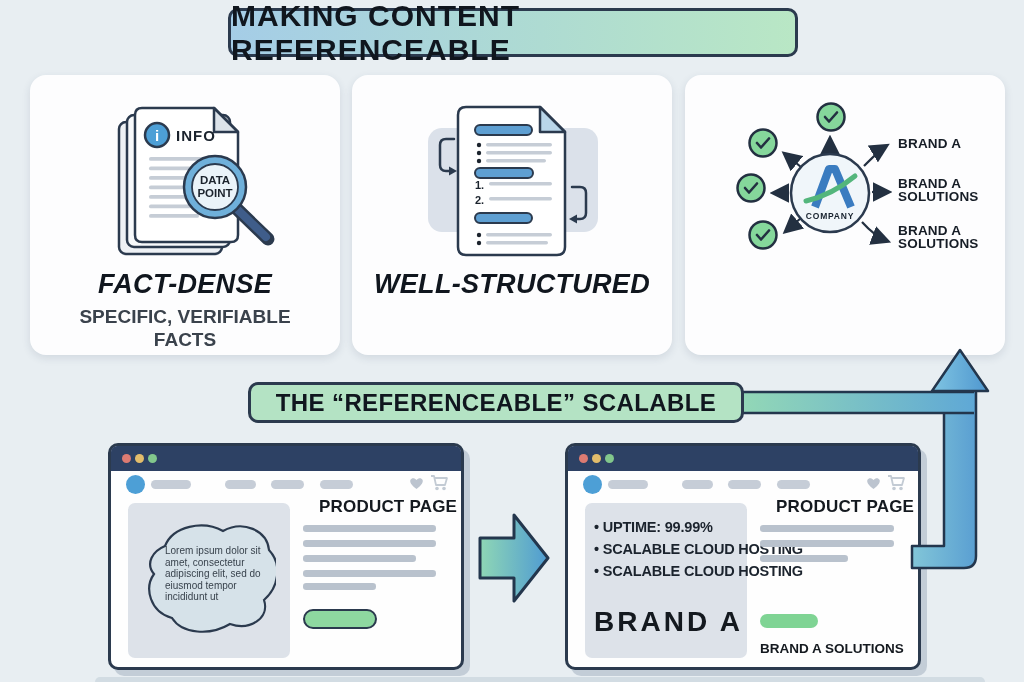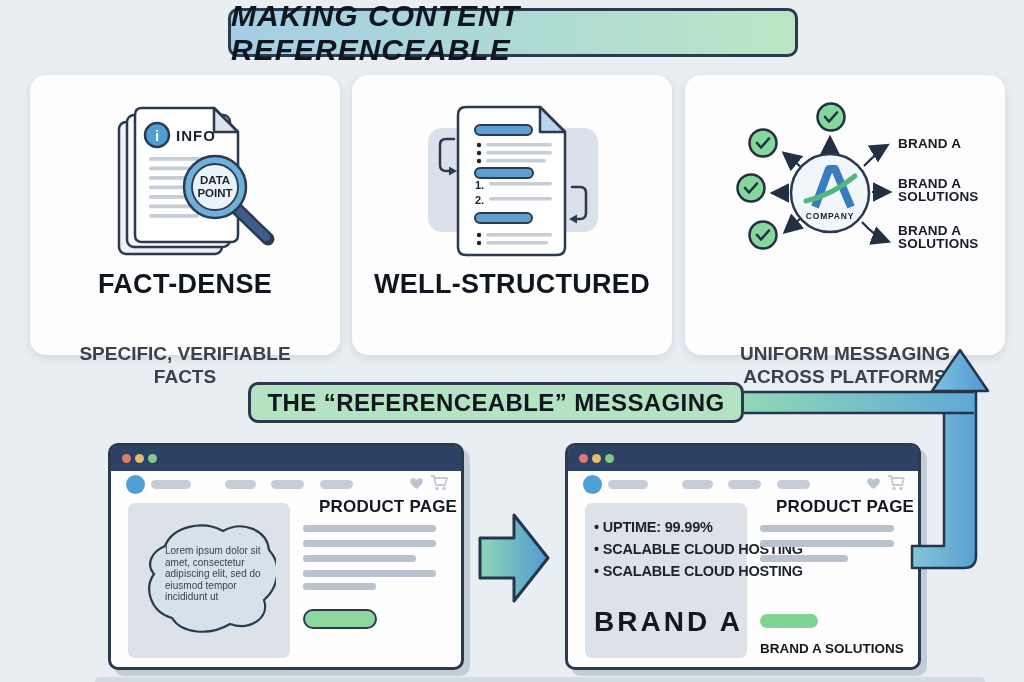--- a/index.html
+++ b/index.html
@@ -5,41 +5,41 @@
   * { margin:0; padding:0; box-sizing:border-box; }
   body { background:#e8eef2; font-family:"Liberation Sans", sans-serif; }
   .canvas { position:relative; width:1024px; height:682px; background:#e8eef2; overflow:hidden; }
 
   
   .title-banner{
     position:absolute; left:228px; top:8px; width:570px; height:49px; z-index:6;
     border:3px solid #2b3a4e; border-radius:10px;
     background:linear-gradient(90deg,#a5cde7 0%,#aedbd2 55%,#b9e7c5 100%);
     display:flex; align-items:center; justify-content:center;
-    font-size:30px; font-weight:800; letter-spacing:1px; color:#10161e;font-style:italic;
+    font-size:30px; font-weight:800; letter-spacing:1px; color:#10161e;
   }
   .framework-banner{
     position:absolute; left:248px; top:382px; width:496px; height:41px; z-index:6;
     border:3px solid #2b3a4e; border-radius:10px; background:#b4e3c4;
     display:flex; align-items:center; justify-content:center;
     font-size:24px; font-weight:800; letter-spacing:0.4px; color:#10161e;
   }
 
   
   .card{ position:absolute; top:75px; height:280px; background:#fdfdfe; border-radius:16px;
          box-shadow:0 3px 8px rgba(40,60,90,0.12); z-index:2; }
   .card1{ left:30px;  width:310px; }
   .card2{ left:352px; width:320px; }
   .card3{ left:685px; width:320px; }
   .card-icon{ position:absolute; left:0; top:0; }
   .card-title{ position:absolute; top:194px; width:100%; text-align:center;
-               font-size:27px; font-weight:800; letter-spacing:0.3px; color:#10161e; }
+               font-size:27px; font-weight:800; letter-spacing:0.3px; color:#10161e;font-style:italic; }
   .card-subtitle{ position:absolute; top:230px; left:50%; transform:translateX(-50%);
                   width:272px; text-align:center; font-size:19px; font-weight:600;
-                  color:#3a424c; line-height:23px;margin-top:37px; }
+                  color:#3a424c; line-height:23px; }
   .brand-target{ position:absolute; left:213px; font-size:13.5px; font-weight:800;
                  line-height:13px; color:#161d26; letter-spacing:0.2px; white-space:nowrap; }
   .brand-target span{ display:block; }
 
   
   .window{ position:absolute; top:443px; width:356px; height:227px; background:#fefefe;
            border:3px solid #2b3a4e; border-radius:10px; z-index:2;
            box-shadow:6px 6px 0 rgba(100,122,146,0.28); }
   .left-window{ left:108px; } .right-window{ left:565px; }
   .titlebar{ position:absolute; left:0; right:0; top:0; height:25px; background:#2d4164;
@@ -226,25 +226,24 @@
       <span></span>
     </div>
     <div class="brand-target" style="top:102px">
       <span>BRAND A</span>
       <span>SOLUTIONS</span>
     </div>
     <div class="brand-target" style="top:149px">
       <span>BRAND A</span>
       <span>SOLUTIONS</span>
     </div>
-    <div class="card-subtitle">UNIFORM MESSAGING ACROSS PLATFORMS</div>
   </div>
 
   <div class="framework-banner">
-    <span>THE “REFERENCEABLE” MESSAGING</span>
+    <span>THE “REFERENCEABLE” SCALABLE</span>
   </div>
 
   <div class="window left-window">
     <div class="titlebar">
       <span class="dot dot-red"></span>
       <span class="dot dot-yellow"></span>
       <span class="dot dot-green"></span>
     </div>
     <span class="logo-dot"></span>
     <span class="nav-pill np1"></span>

